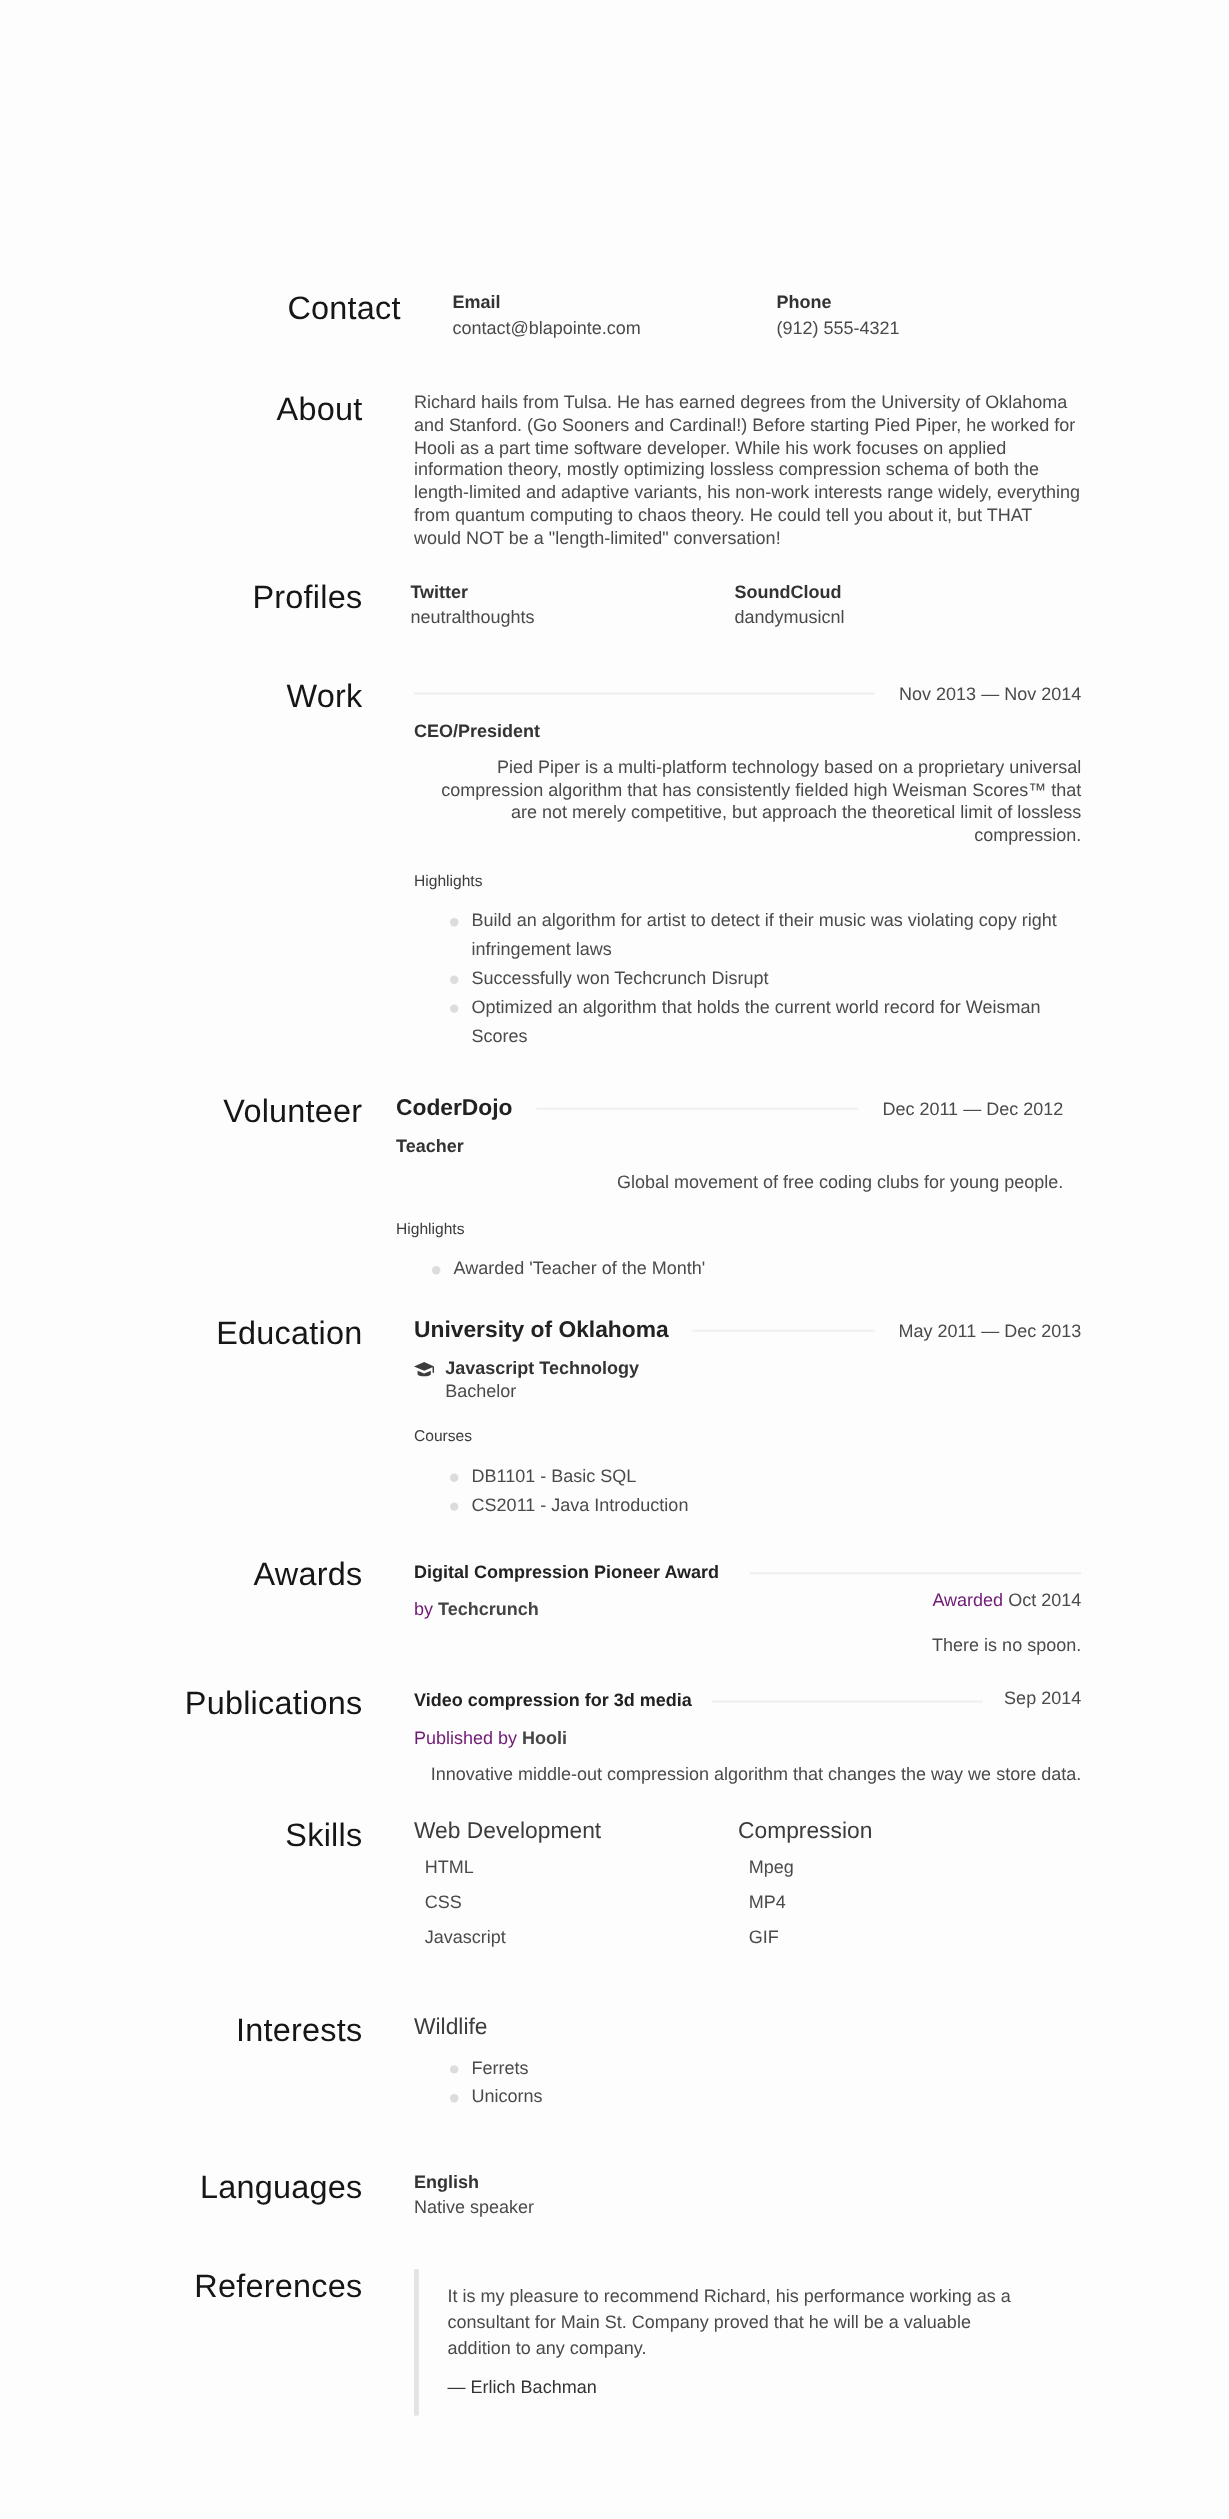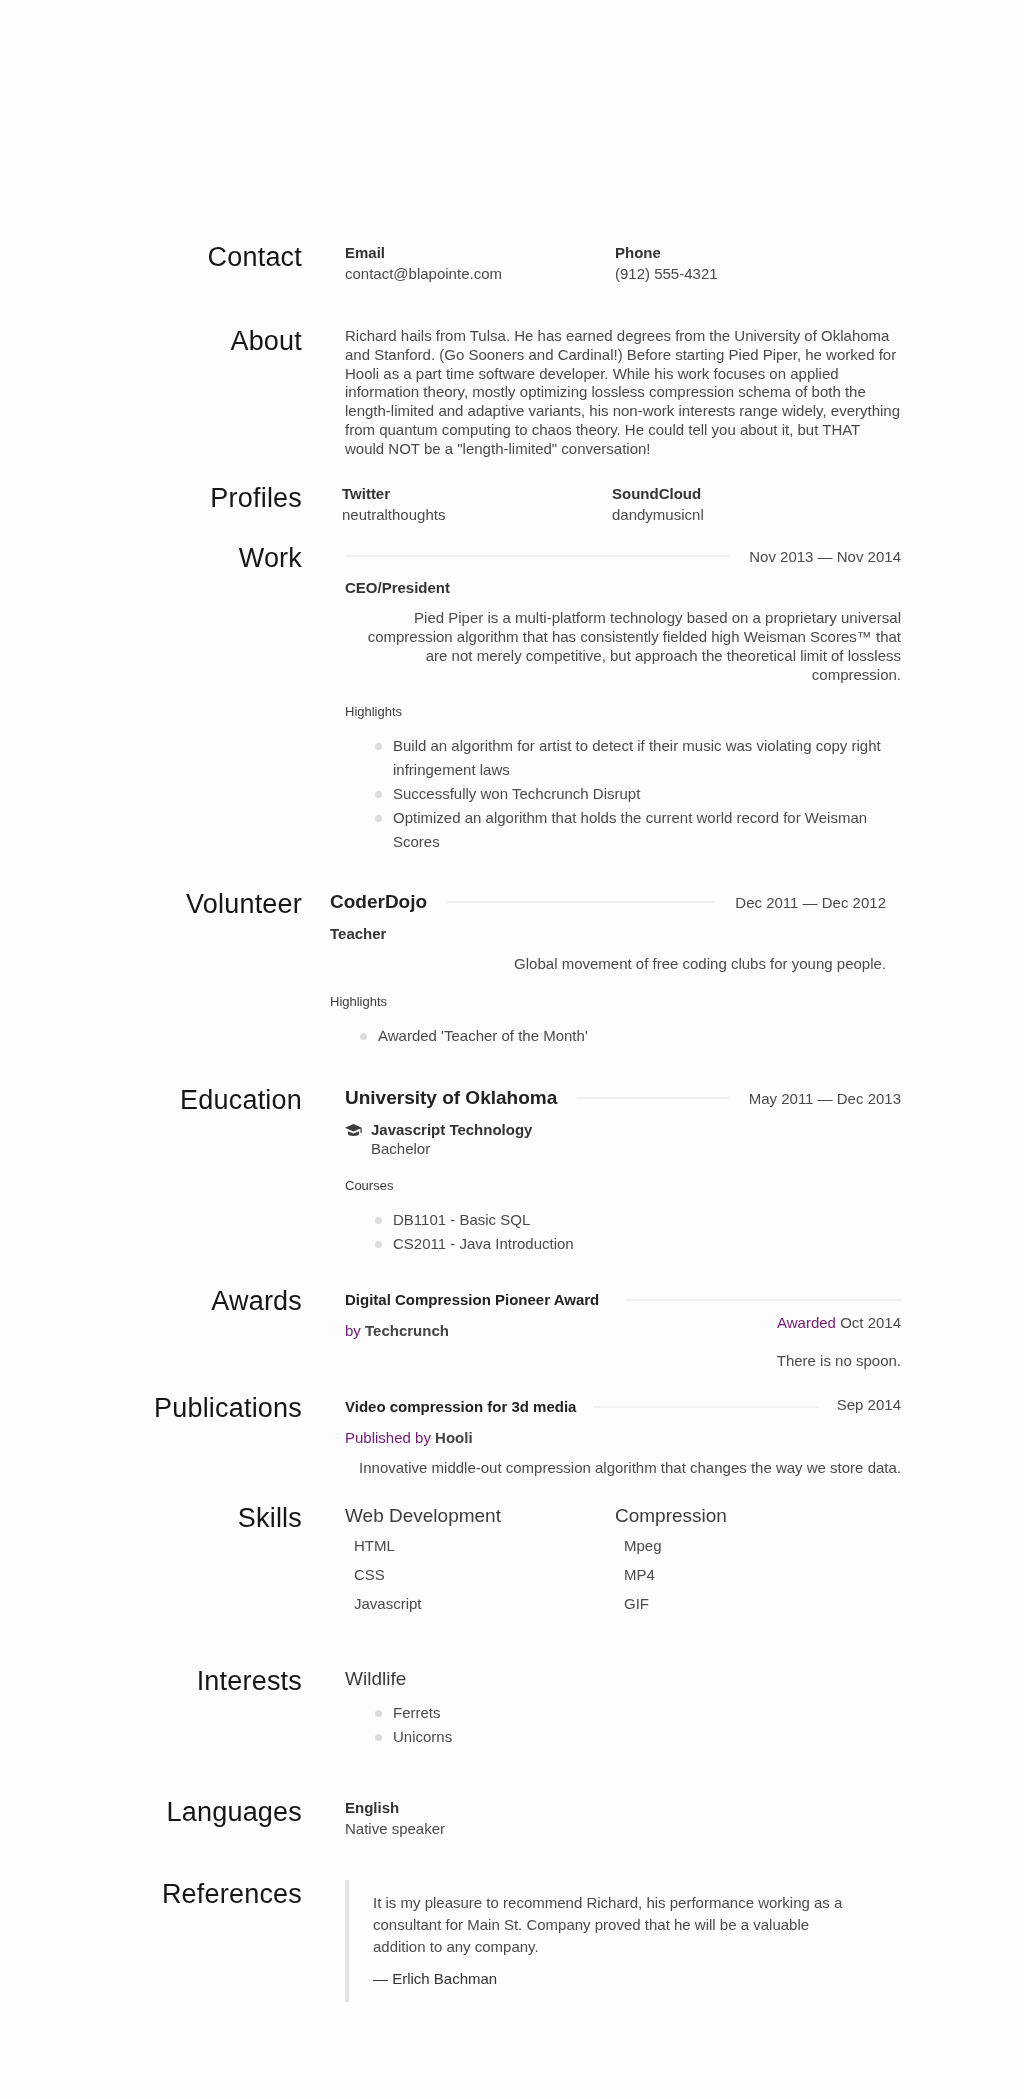--- a/index.html
+++ b/index.html
@@ -97,25 +97,25 @@
   
   .quote {
     margin: 0;
     border-left: 4px solid #e3e3e3;
     padding: 12px 0 12px 24px;
   }
   .quote-text { margin: 0; line-height: 22px; width: 480px; }
   .quote-name { margin: 10px 0 0 0; font-weight: 400; color: #333; line-height: 22px; }
 
   
-  .sec-contact      { margin-bottom: 44px; }
+  .sec-contact      { margin-bottom: 44px; margin-left: 32px; }
   .sec-about        { margin-bottom: 26px; }
-  .sec-profiles     { margin-bottom: 20px; gap: 40px; }
+  .sec-profiles     { margin-bottom: 42px; gap: 40px; }
   .sec-work         { margin-bottom: 36px; }
-  .sec-volunteer    { margin-bottom: 38px; gap: 28px; }
+  .sec-volunteer    { margin-bottom: 27px; gap: 28px; }
   .sec-education    { margin-bottom: 31px; }
   .sec-awards       { margin-bottom: 23px; }
   .sec-publications { margin-bottom: 26px; }
   .sec-skills       { margin-bottom: 44px; }
   .sec-languages    { margin-bottom: 42px; }
   .sec-interests    { margin-bottom: 49px; }
 </style>
 </head>
 <body>
 

